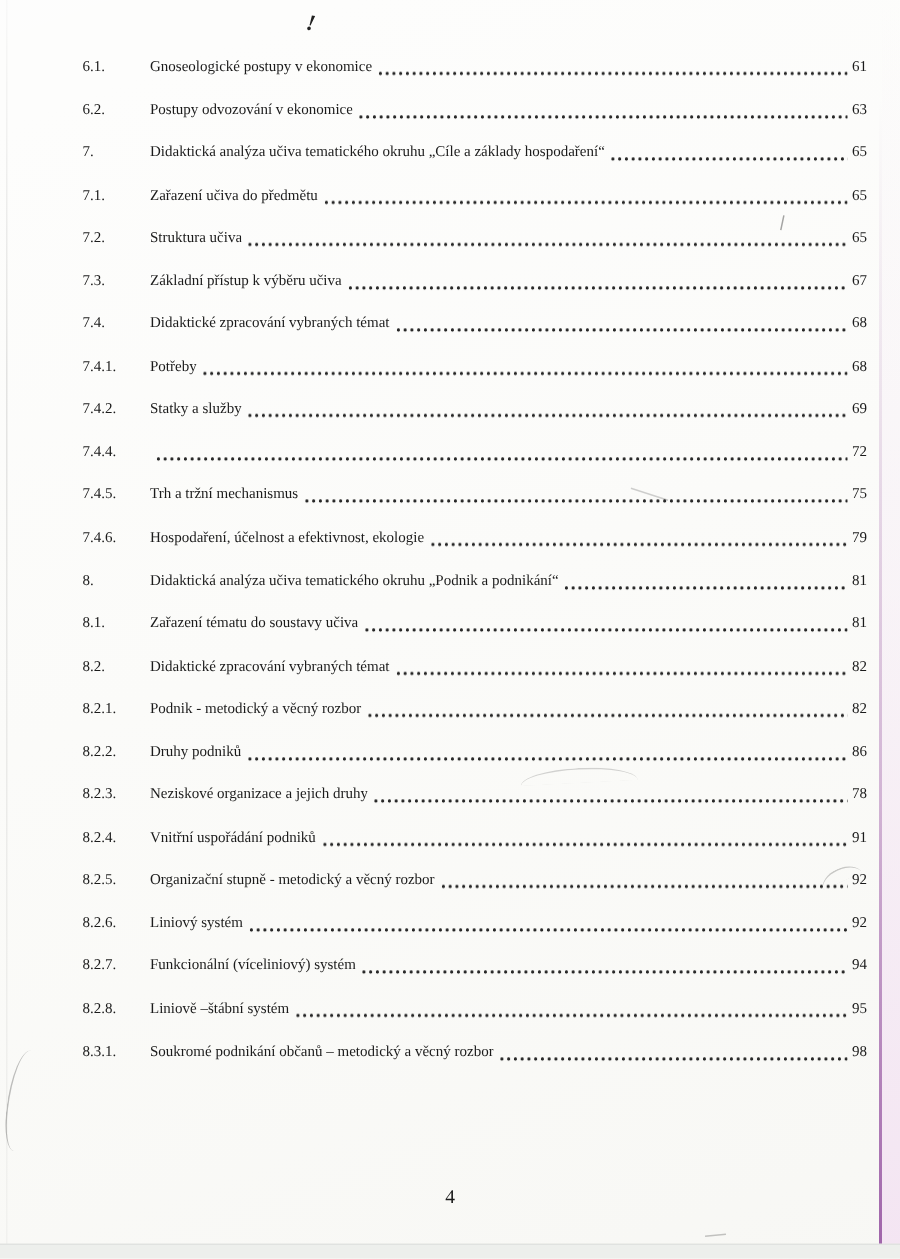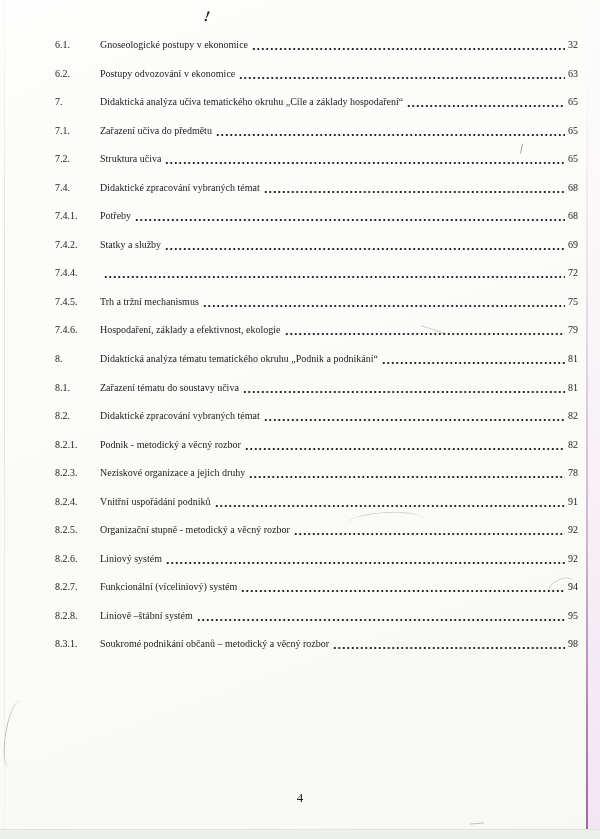--- a/index.html
+++ b/index.html
@@ -87,21 +87,21 @@
 
 <div class="page">
 
   <span class="stray-mark">!</span>
 
   <div class="toc">
   <div class="toc-row">
     <span class="num">6.1.</span>
     <span class="title">Gnoseologické postupy v ekonomice</span>
     <span class="leader"></span>
-    <span class="pg">32</span>
+    <span class="pg">61</span>
   </div>
 
   <div class="toc-row">
     <span class="num">6.2.</span>
     <span class="title">Postupy odvozování v ekonomice</span>
     <span class="leader"></span>
     <span class="pg">63</span>
   </div>
 
   <div class="toc-row">
@@ -118,20 +118,26 @@
     <span class="pg">65</span>
   </div>
 
   <div class="toc-row">
     <span class="num">7.2.</span>
     <span class="title">Struktura učiva</span>
     <span class="leader"></span>
     <span class="pg">65</span>
   </div>
 
+  <div class="toc-row">
+    <span class="num">7.3.</span>
+    <span class="title">Základní přístup k výběru učiva</span>
+    <span class="leader"></span>
+    <span class="pg">67</span>
+  </div>
 
   <div class="toc-row">
     <span class="num">7.4.</span>
     <span class="title">Didaktické zpracování vybraných témat</span>
     <span class="leader"></span>
     <span class="pg">68</span>
   </div>
 
   <div class="toc-row">
     <span class="num">7.4.1.</span>
@@ -156,28 +162,28 @@
 
   <div class="toc-row">
     <span class="num">7.4.5.</span>
     <span class="title">Trh a tržní mechanismus</span>
     <span class="leader"></span>
     <span class="pg">75</span>
   </div>
 
   <div class="toc-row">
     <span class="num">7.4.6.</span>
-    <span class="title">Hospodaření, základy a efektivnost, ekologie</span>
+    <span class="title">Hospodaření, účelnost a efektivnost, ekologie</span>
     <span class="leader"></span>
     <span class="pg">79</span>
   </div>
 
   <div class="toc-row">
     <span class="num">8.</span>
-    <span class="title">Didaktická analýza tématu tematického okruhu „Podnik a podnikání“</span>
+    <span class="title">Didaktická analýza učiva tematického okruhu „Podnik a podnikání“</span>
     <span class="leader"></span>
     <span class="pg">81</span>
   </div>
 
   <div class="toc-row">
     <span class="num">8.1.</span>
     <span class="title">Zařazení tématu do soustavy učiva</span>
     <span class="leader"></span>
     <span class="pg">81</span>
   </div>
@@ -189,20 +195,26 @@
     <span class="pg">82</span>
   </div>
 
   <div class="toc-row">
     <span class="num">8.2.1.</span>
     <span class="title">Podnik - metodický a věcný rozbor</span>
     <span class="leader"></span>
     <span class="pg">82</span>
   </div>
 
+  <div class="toc-row">
+    <span class="num">8.2.2.</span>
+    <span class="title">Druhy podniků</span>
+    <span class="leader"></span>
+    <span class="pg">86</span>
+  </div>
 
   <div class="toc-row">
     <span class="num">8.2.3.</span>
     <span class="title">Neziskové organizace a jejich druhy</span>
     <span class="leader"></span>
     <span class="pg">78</span>
   </div>
 
   <div class="toc-row">
     <span class="num">8.2.4.</span>

